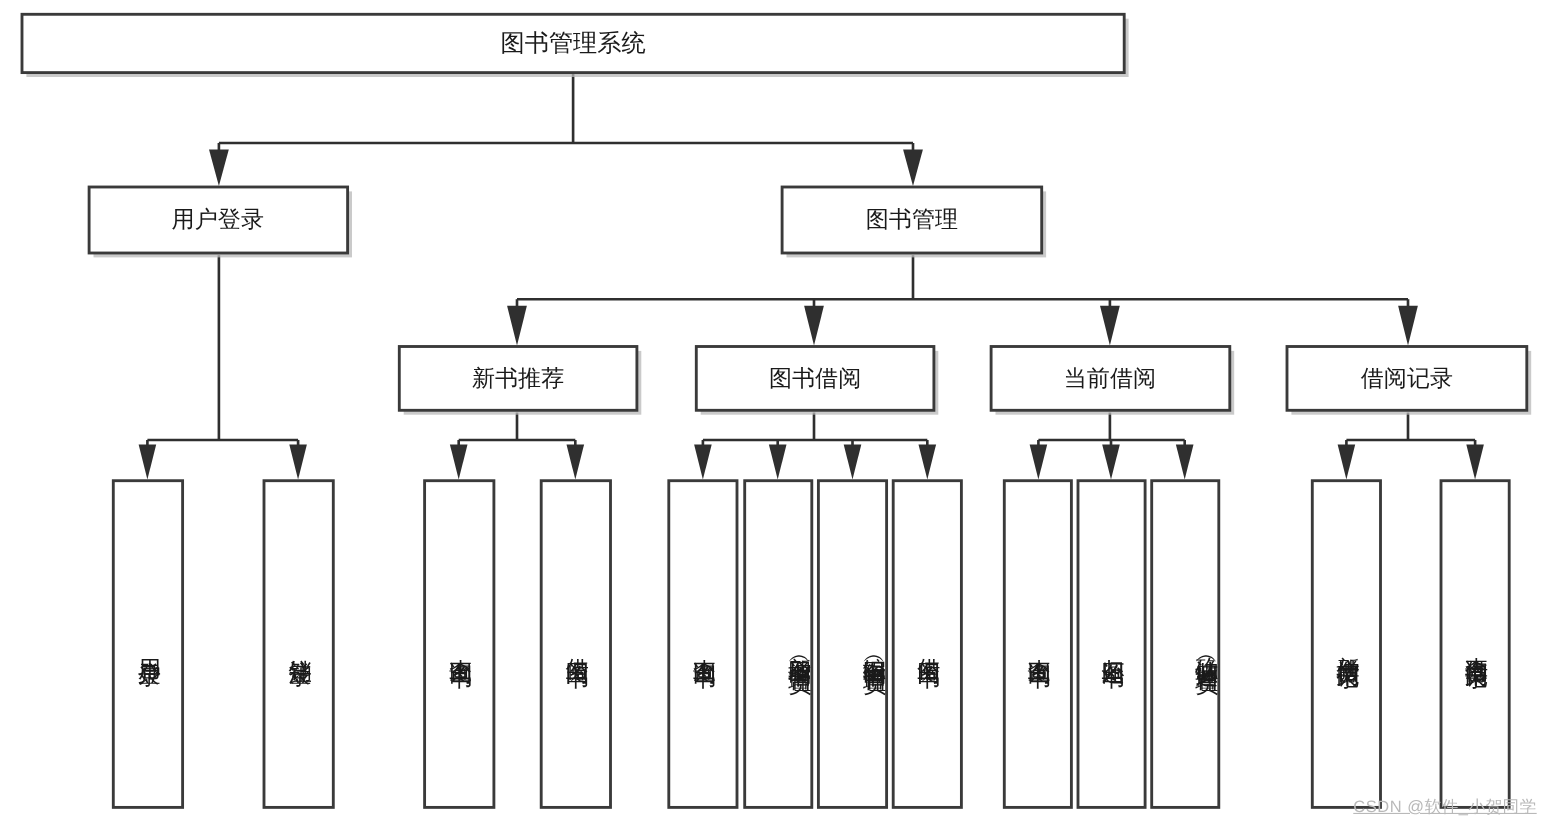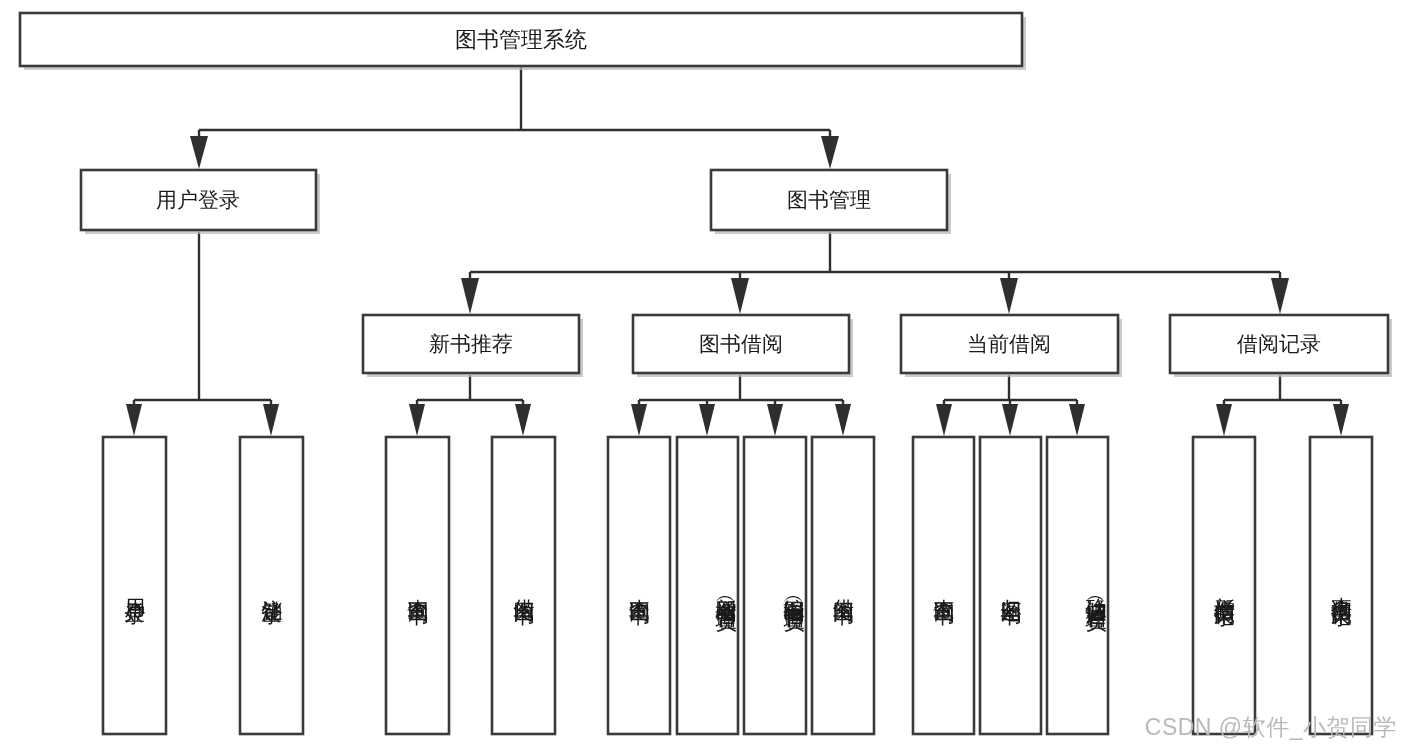--- a/index.html
+++ b/index.html
@@ -76,24 +76,25 @@
     justify-content: center;
     white-space: nowrap;
     pointer-events: none;
     user-select: none;
   }
   .watermark {
     position: absolute;
     right: 8px;
     bottom: 4px;
     font-family: "Liberation Sans", "DejaVu Sans", sans-serif;
-    font-size: 23px;
+    font-size: 15px;
     color: #b9b9b9;
     letter-spacing: 0.5px;
     white-space: nowrap;
+    text-decoration: underline;
   }
 </style>
 </head>
 <body>
 
 <div id="diagram-root">
 
   <svg class="diagram-svg" viewBox="0 0 1405 747" xmlns="http://www.w3.org/2000/svg">
 
     <defs>

